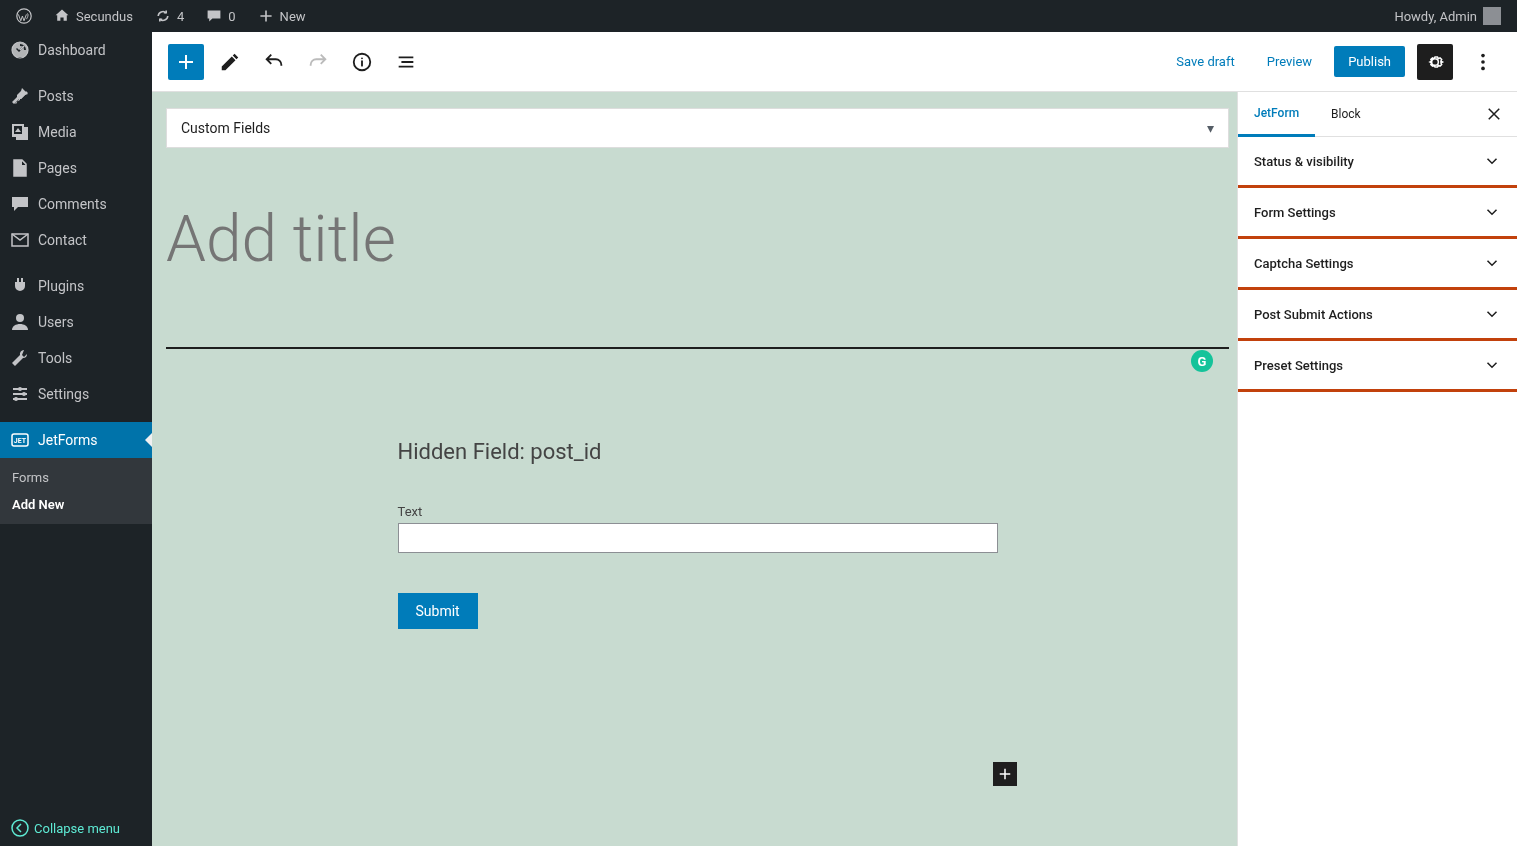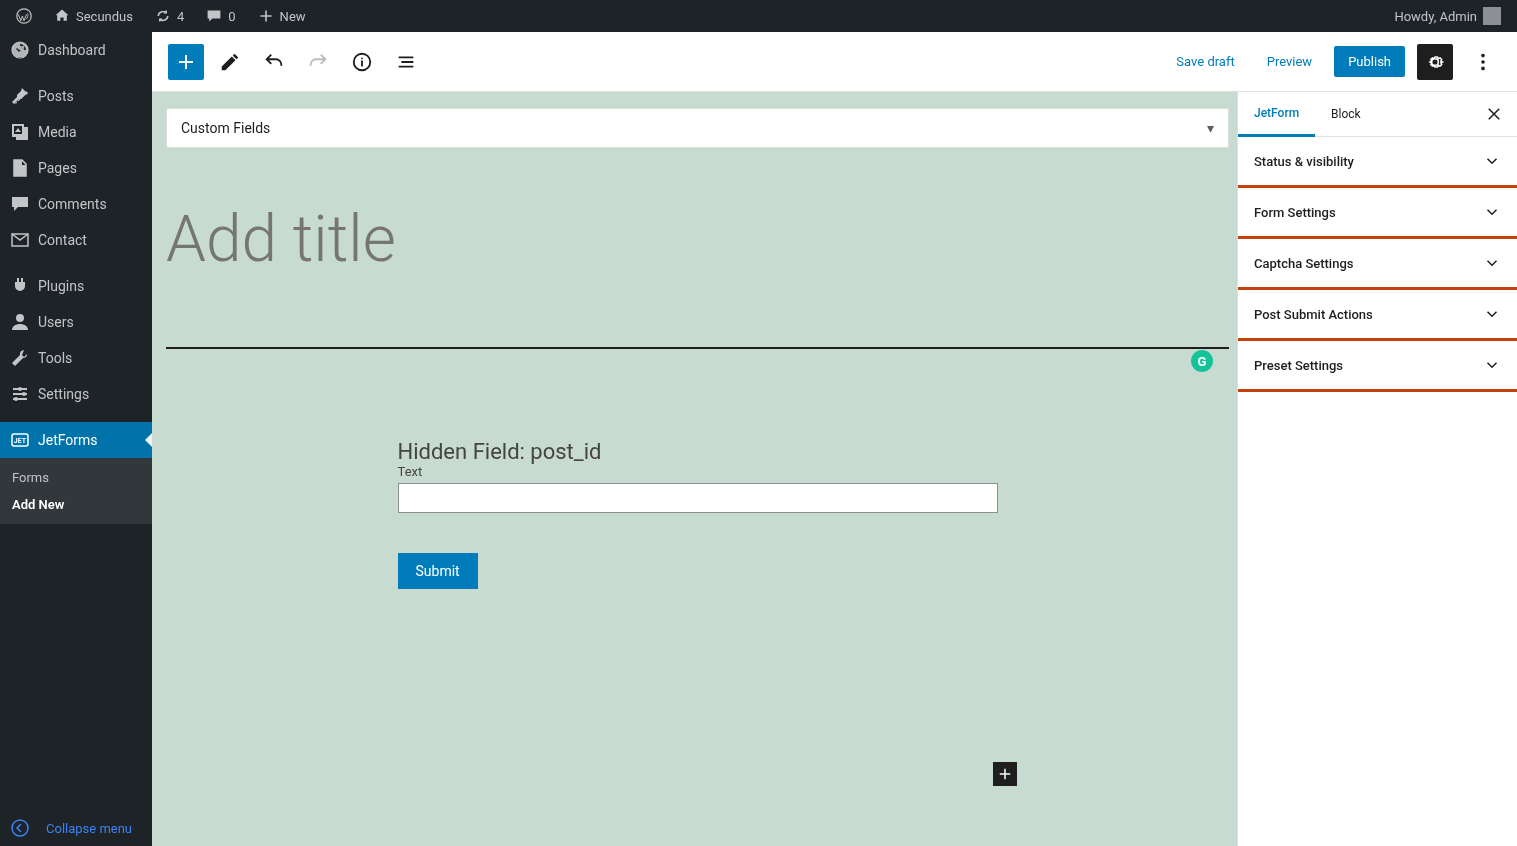--- a/index.html
+++ b/index.html
@@ -16,21 +16,21 @@
 .wrap { display: flex; height: calc(100vh - 32px); }
 .sidebar { width: 152px; background: #1d2327; color: #c3c4c7; font-size: 14px; display: flex; flex-direction: column; }
 .menu-item { display: flex; align-items: center; gap: 8px; padding: 8px 10px; cursor: pointer; position: relative; }
 .menu-item.current { background: #0073aa; color: #fff; }
 .menu-item.current::after { content: ""; position: absolute; right: -1px; top: 50%; transform: translateY(-50%); border: 8px solid transparent; border-right-color: #f0f0f1; }
 .menu-sep { height: 10px; }
 .menu-icon { width: 20px; height: 20px; display: inline-flex; align-items: center; justify-content: center; fill: currentColor; }
 .submenu { background: #32373c; padding: 6px 0; }
 .submenu-item { padding: 6px 12px; font-size: 13px; color: #c3c4c7; cursor: pointer; }
 .submenu-item.current { color: #fff; font-weight: 600; }
-.collapse { margin-top: auto; display: flex; align-items: center; gap: 16px; padding: 8px 10px; color: #3b82f6; cursor: pointer; font-size: 13px; }
+.collapse { margin-top: auto; display: flex; align-items: center; gap: 4px; padding: 8px 10px; color: #5eead4; cursor: pointer; font-size: 13px; }
 
 
 .editor { flex: 1; display: flex; flex-direction: column; background: #fff; position: relative; }
 .editor-header { height: 60px; border-bottom: 1px solid #e0e0e0; display: flex; align-items: center; padding: 0 16px; justify-content: space-between; background: #fff; }
 .eh-left { display: flex; align-items: center; gap: 8px; }
 .eh-btn { width: 36px; height: 36px; display: inline-flex; align-items: center; justify-content: center; border-radius: 2px; cursor: pointer; color: #1e1e1e; }
 .eh-btn.primary { background: #007cba; color: #fff; }
 .eh-btn.disabled { color: #bbb; cursor: default; }
 .eh-right { display: flex; align-items: center; gap: 12px; }
 .eh-link { color: #007cba; font-size: 13px; cursor: pointer; padding: 6px 10px; }
@@ -42,21 +42,21 @@
 .canvas-wrap { flex: 1; overflow-y: auto; background: #dddddd; position: relative; }
 .canvas-wrap::-webkit-scrollbar { width: 12px; }
 .canvas-wrap::-webkit-scrollbar-track { background: #f0f0f0; }
 .canvas-wrap::-webkit-scrollbar-thumb { background: #c1c1c1; border-radius: 6px; }
 .canvas { background: #c8dbd0; margin: 0; min-height: 100%; padding: 16px 8px 40px 14px; position: relative; }
 .cf-dropdown { background: #fff; border: 1px solid #ddd; padding: 11px 14px; font-size: 14px; color: #1e1e1e; display: flex; justify-content: space-between; align-items: center; cursor: pointer; margin-bottom: 14px; }
 .cf-caret { color: #555d66; }
 .title-input { width: 100%; font-size: 64px; font-weight: 300; color: #757575; border: none; background: transparent; outline: none; padding: 40px 0 70px 0; }
 .hr { border: none; border-top: 2px solid #1e1e1e; margin-bottom: 90px; }
 .form-area { max-width: 680px; margin: 0 auto; padding: 0 40px; position: relative; }
-.hidden-label { font-size: 22px; color: #444; }
+.hidden-label { font-size: 22px; color: #444; margin-bottom: 40px; }
 .field-label { font-size: 13px; color: #444; margin-bottom: 4px; }
 .text-input { width: 100%; height: 30px; border: 1px solid #8c8f94; background: #fff; padding: 4px 8px; font-size: 13px; outline: none; margin-bottom: 40px; }
 .submit-btn { background: #007cba; color: #fff; font-size: 14px; padding: 10px 18px; border: none; cursor: pointer; }
 .grammarly { position: absolute; right: 24px; top: 258px; width: 22px; height: 22px; border-radius: 50%; background: #15c39a; color: #fff; display: flex; align-items: center; justify-content: center; font-size: 13px; font-weight: bold; }
 .add-block-float { position: absolute; right: 220px; bottom: 60px; width: 24px; height: 24px; background: #1e1e1e; color: #fff; display: flex; align-items: center; justify-content: center; cursor: pointer; }
 
 
 .settings { width: 280px; border-left: 1px solid #e0e0e0; background: #fff; display: flex; flex-direction: column; }
 .settings-tabs { display: flex; border-bottom: 1px solid #e0e0e0; position: relative; align-items: center; }
 .settings-tab { padding: 14px 16px; font-size: 12px; cursor: pointer; color: #1e1e1e; }

